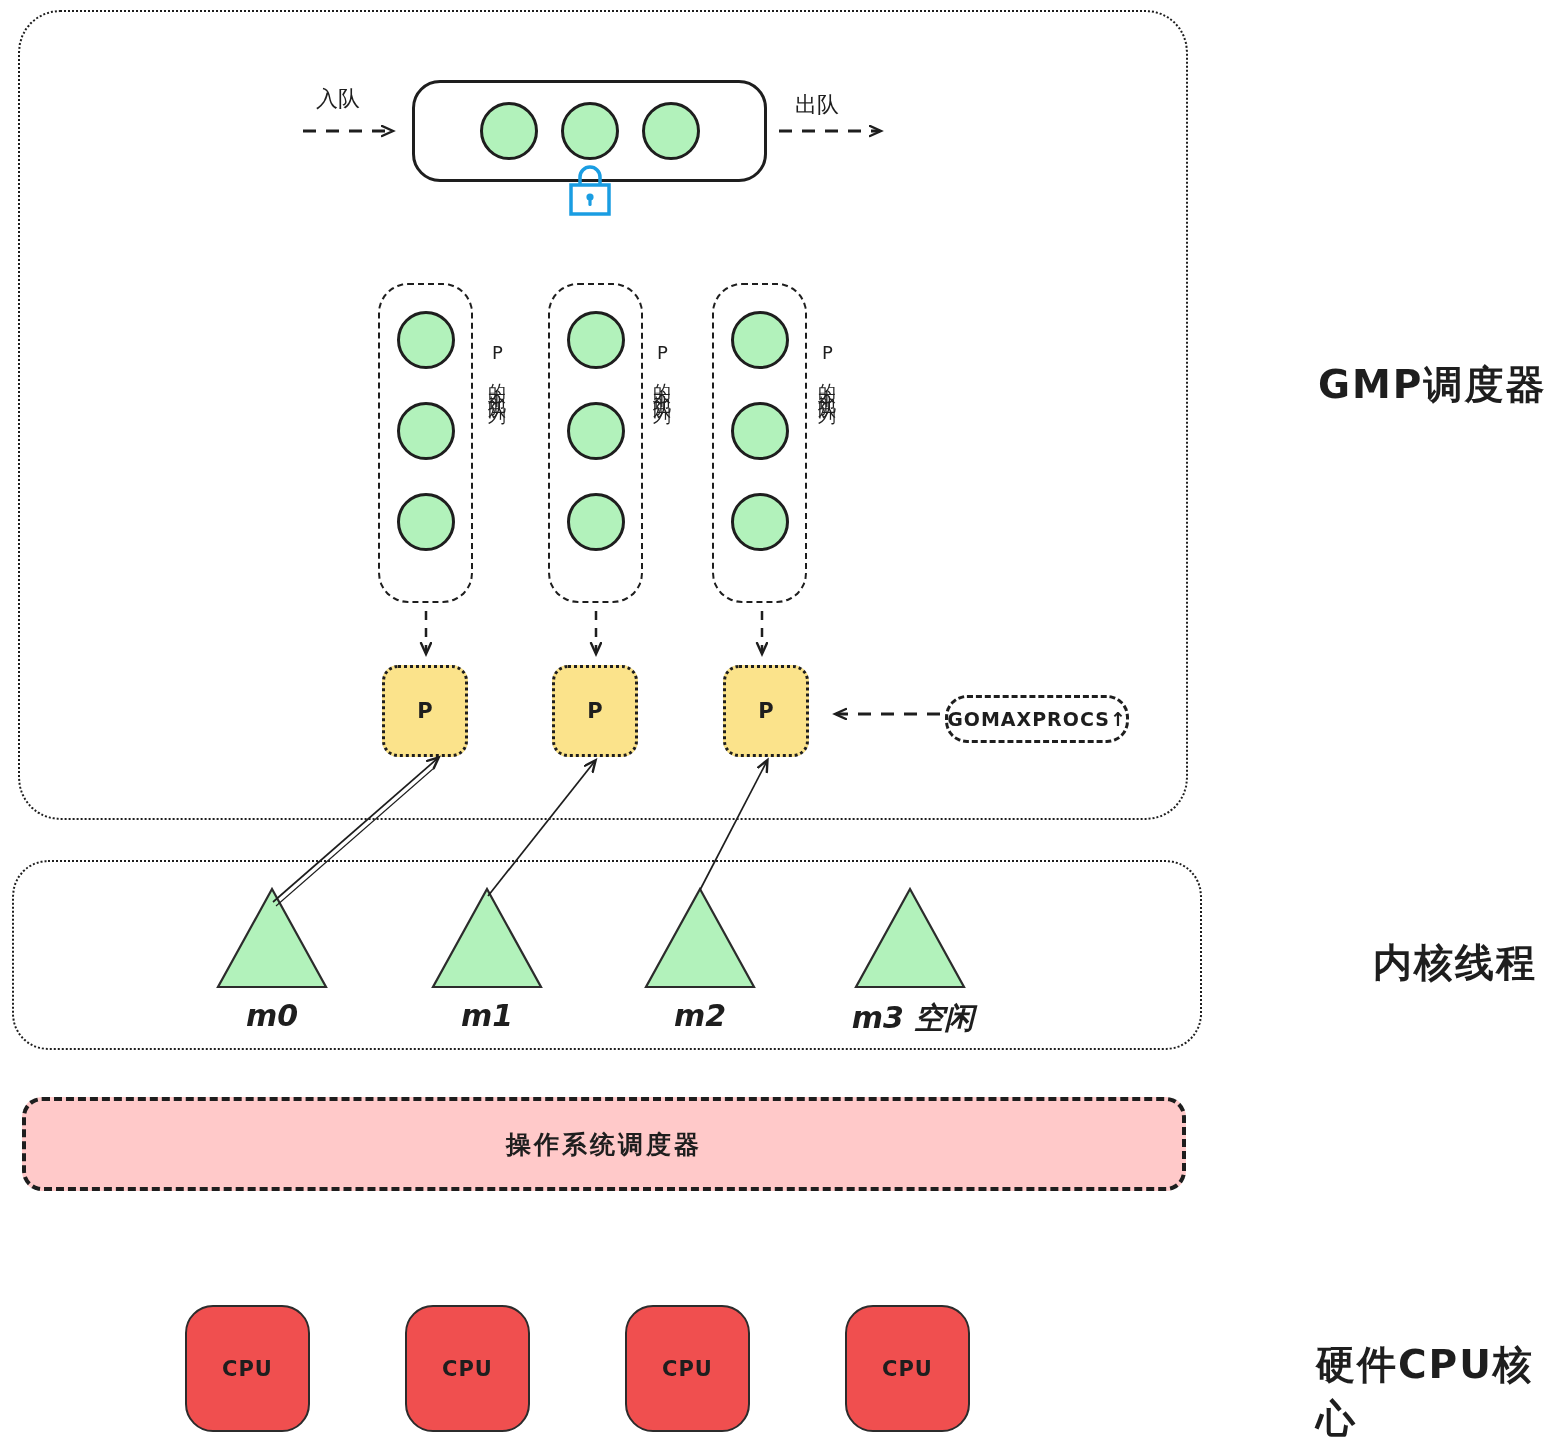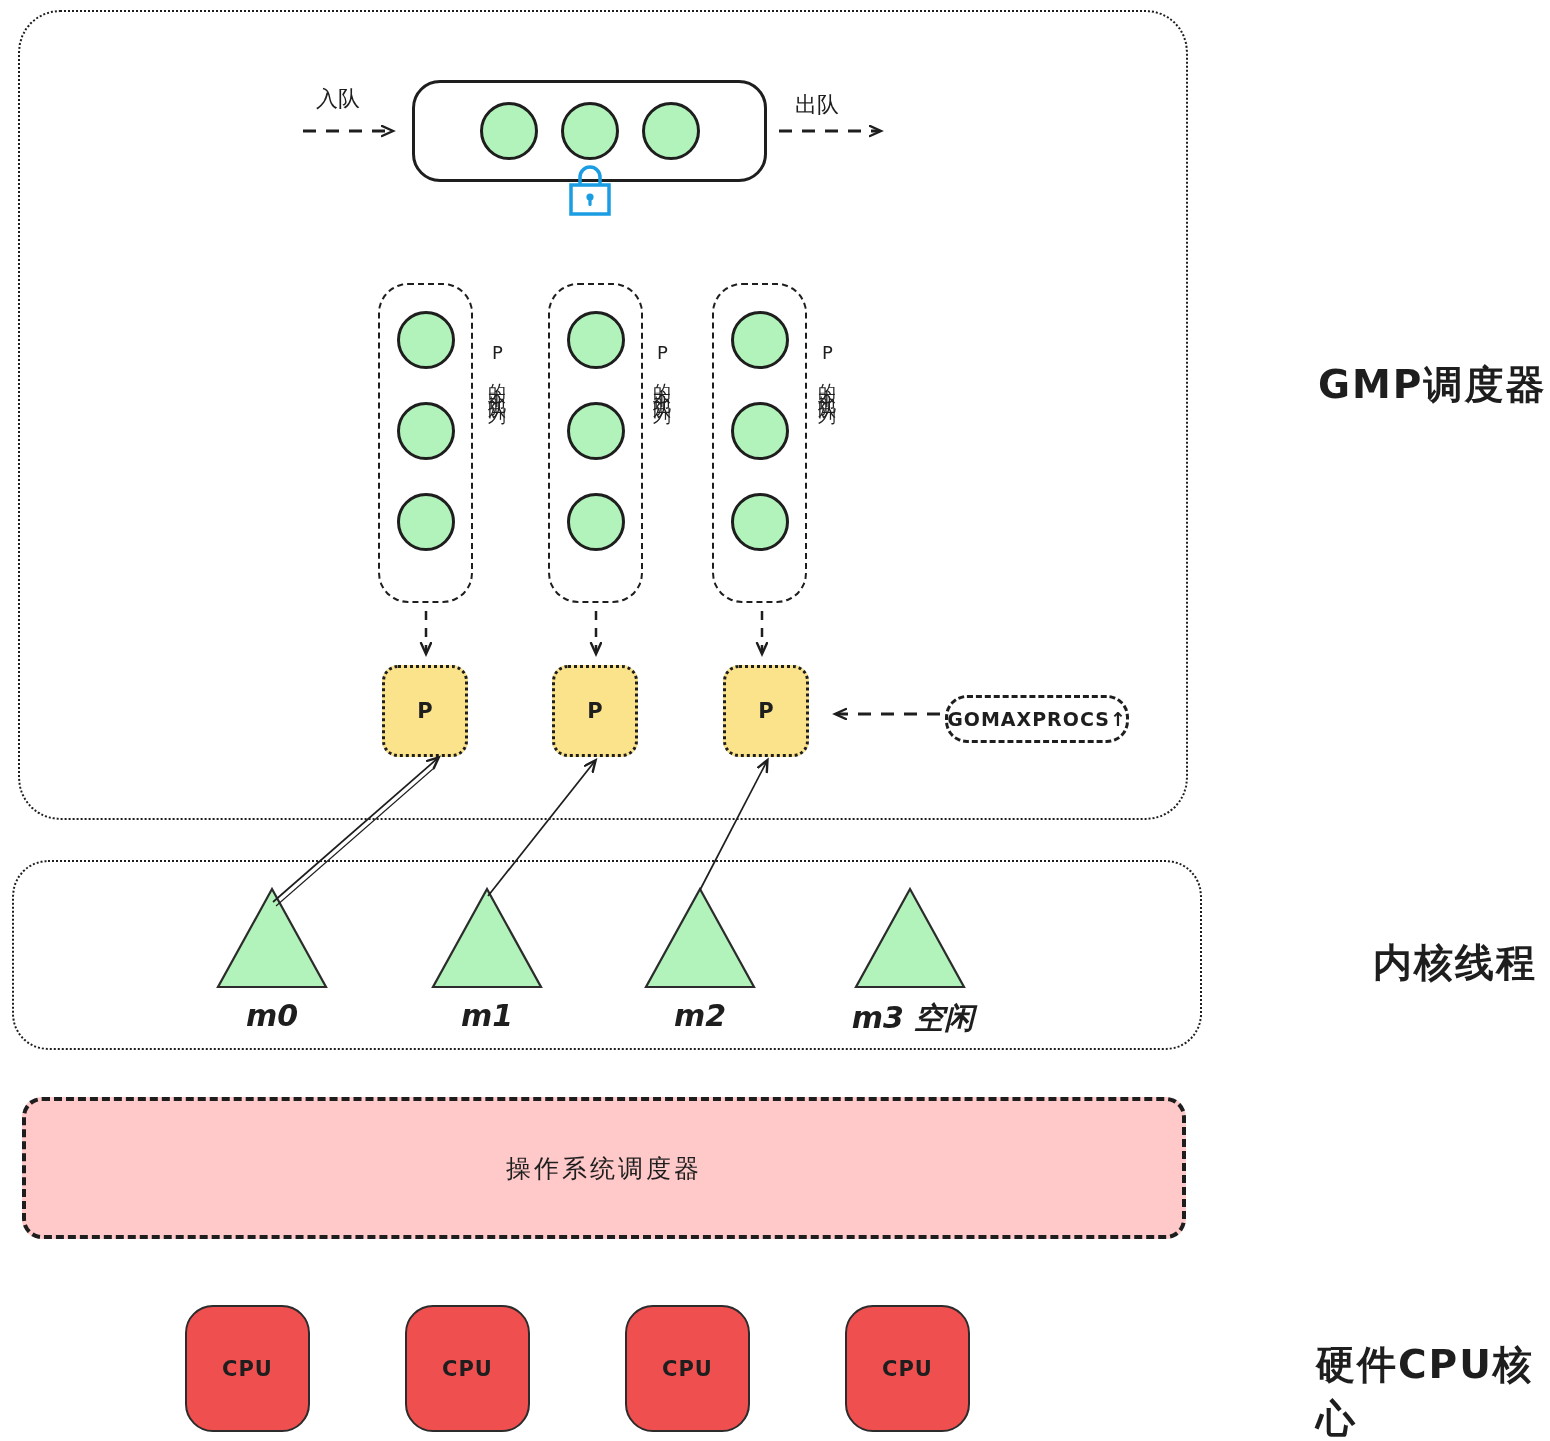--- a/index.html
+++ b/index.html
@@ -34,22 +34,22 @@
   
   .side-label{font-size:39px;font-weight:600;letter-spacing:2px;}
   .gmp-label{left:1318px;top:358px;}
   .kernel-label{left:1337px;top:936px;margin-left:36px;}
   .hw-label{left:1316px;top:1338px;}
   
   .tri{top:884px;width:120px;height:108px;}
   .tri-label{top:998px;width:120px;text-align:center;font-size:30px;font-weight:600;font-style:italic;}
   .tri-label-wide{width:170px;}
   
-  .os-box{left:22px;top:1097px;width:1164px;height:142px;background:#ffc9c9;border:4px dashed #1e1e1e;border-radius:20px;
-          display:flex;align-items:center;justify-content:center;font-size:25px;font-weight:400;letter-spacing:3px;box-sizing:border-box;}
+  .os-box{left:22px;top:1097px;width:1164px;height:94px;background:#ffc9c9;border:4px dashed #1e1e1e;border-radius:20px;
+          display:flex;align-items:center;justify-content:center;font-size:25px;font-weight:700;letter-spacing:3px;box-sizing:border-box;}
   
   .cpu{top:1305px;width:125px;height:127px;background:#f04f4f;border:2.5px solid #2c2c2c;border-radius:28px;
        display:flex;align-items:center;justify-content:center;font-size:21px;font-weight:600;letter-spacing:1px;box-sizing:border-box;text-align:center;}
   .cpu1{left:185px;} .cpu2{left:405px;} .cpu3{left:625px;} .cpu4{left:845px;}
   .overlay{left:0;top:0;pointer-events:none;}
 </style>
 </head>
 <body>
 
 <div class="canvas">

